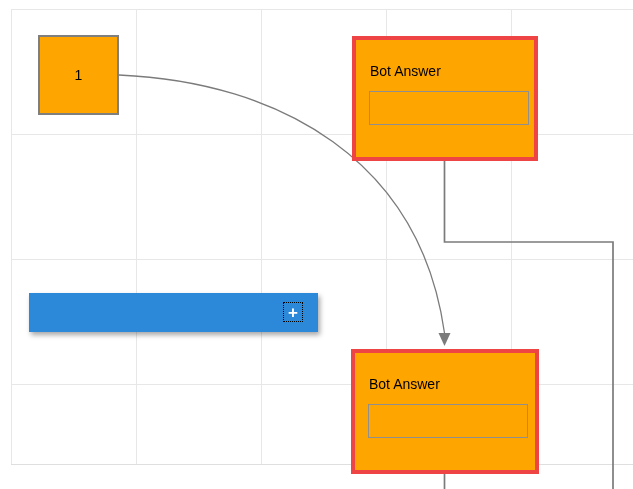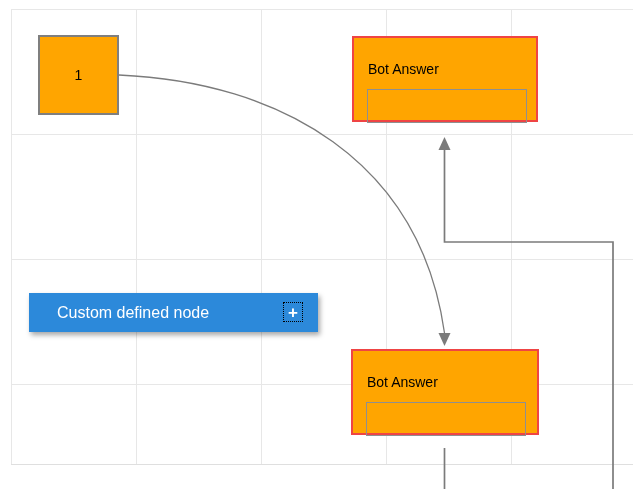--- a/index.html
+++ b/index.html
@@ -28,22 +28,22 @@
   .node{position:absolute;box-sizing:border-box;}
 
   .square-node{
     left:38px;top:35px;width:81px;height:80px;
     background:#ffa500;border:2px solid #7f7f7f;
     display:flex;align-items:center;justify-content:center;
     font-size:14px;color:#000;
   }
 
   .bot-node{
-    width:187px;height:86px;
-    background:#ffa500;border:2px solid #ef4444;
+    width:187px;height:125px;
+    background:#ffa500;border:4px solid #ef4444;
   }
   .bot-node.top{left:352px;top:36px;width:186px;}
   .bot-node.bottom{left:351px;top:349px;width:188px;}
   .bot-title{position:absolute;left:14px;top:23px;font-size:14px;color:#000;white-space:nowrap;}
   .bot-input{position:absolute;left:13px;top:51px;width:160px;height:34px;
     box-sizing:border-box;border:1px solid #8f8f8f;background:transparent;}
 
   .custom-node{
     left:29px;top:293px;width:289px;height:39px;
     background:#2c89da;color:#ffffff;
@@ -84,19 +84,18 @@
     <span class="bot-title">Bot Answer</span>
     <div class="bot-input"></div>
   </div>
 
   <div class="node bot-node bottom">
     <span class="bot-title">Bot Answer</span>
     <div class="bot-input"></div>
   </div>
 
   <div class="node custom-node">
-    <span class="custom-label">Custom defined node</span>
     <div class="add-btn">
       <span>+</span>
     </div>
   </div>
 
 </div>
 
 </body></html>

